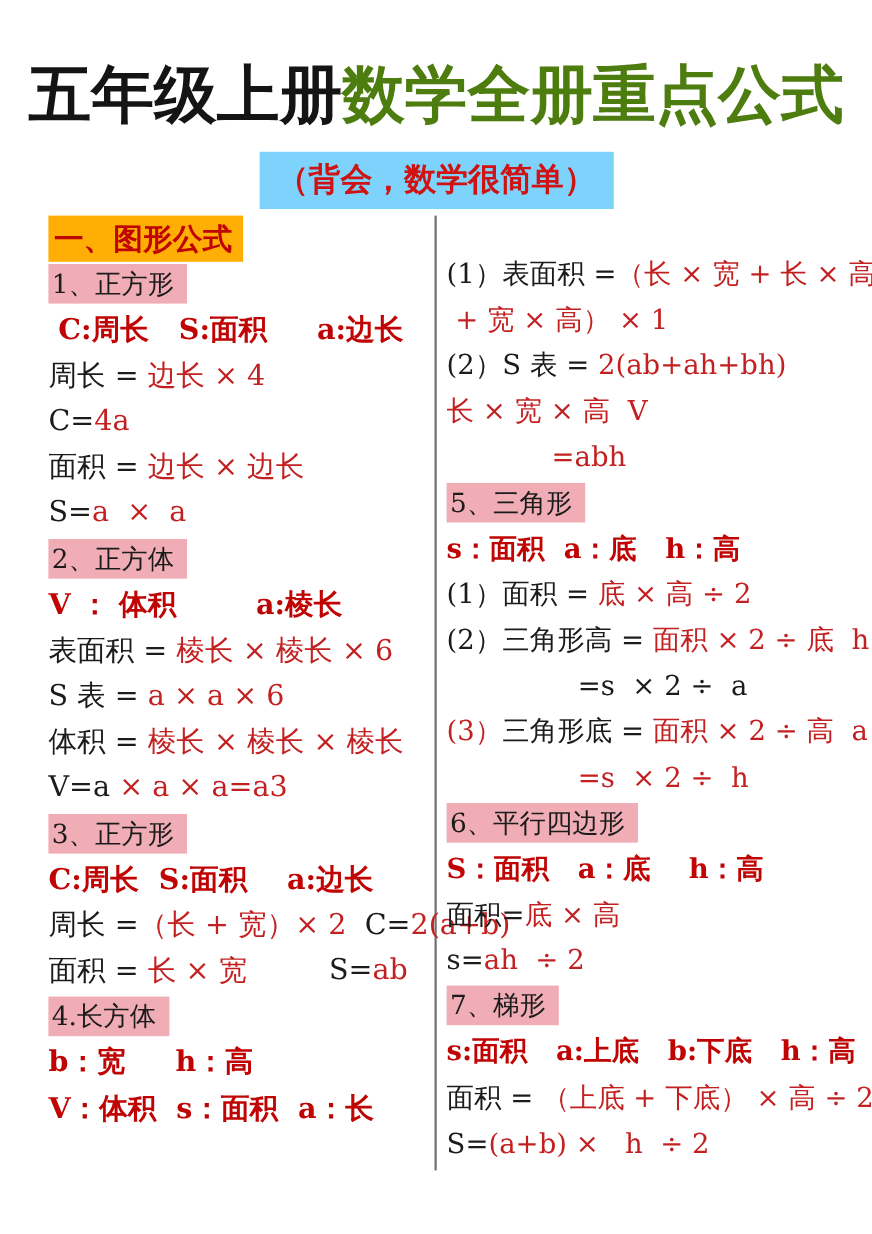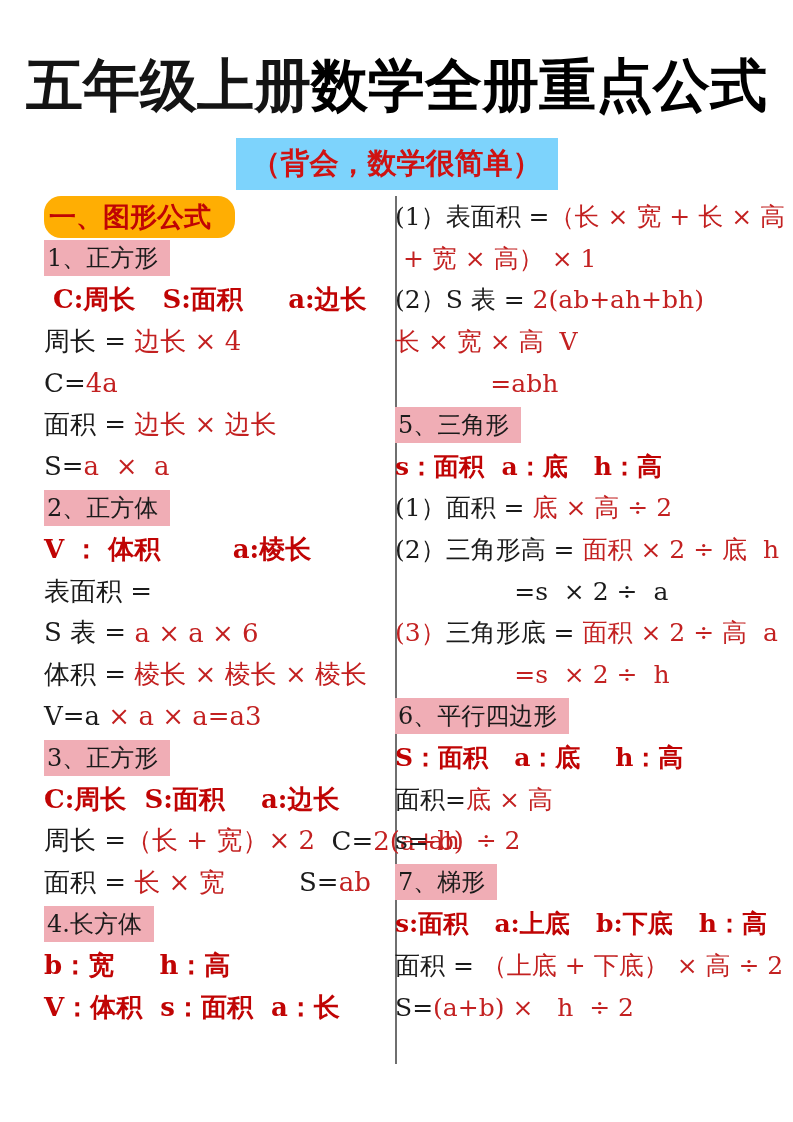--- a/index.html
+++ b/index.html
@@ -12,58 +12,57 @@
   }
   
   .title{
     position:absolute;left:0;top:48px;width:793px;
     text-align:center;
     font-size:57px;font-weight:900;
     letter-spacing:0px;
     white-space:nowrap;
   }
   .title .t-black{color:#141414;}
-  .title .t-red{color:#000000;margin-top:30px;}
+  .title .t-red{color:#4d7c0f;margin-top:30px;}
   .subtitle-wrap{
     position:absolute;left:0;top:138px;width:793px;
     text-align:center;
   }
   .subtitle{
     display:inline-block;
     background:#7dd3fc;
     color:#cf1212;
     font-weight:bold;
     font-size:29px;
     padding:6px 16px;
     white-space:pre;
   }
   
   .divider{
     position:absolute;left:395px;top:196px;
     width:2px;height:868px;background:#6f6f6f;
   }
   .col{position:absolute;top:196px;}
   .col-left{left:44px;width:348px;}
-  .col-right{left:395px;width:384px;}
+  .col-right{left:406px;width:384px;margin-top:32px;}
   .line{
     height:41.6px;
     display:flex;align-items:center;
     white-space:pre;
   }
   .col-left .line{font-size:26px;}
   .col-right .line{font-size:25px;}
   .line span{white-space:pre;}
   
   .section .hl{
     background:#ffae03;
     color:#c00404;
     font-weight:bold;
-    padding:3px 24px 3px 5px;
+    padding:3px 10px 3px 5px;
     font-size:27px;
-    border-radius:17px;
   }
   .heading .hl{
     background:#f0adb5;
     color:#1b1b1b;
     padding:2px 12px 2px 3px;
     font-size:24px;
   }
   .key{
     color:#c00404;
     font-weight:bold;
@@ -89,21 +88,21 @@
   <div class="col col-left">
       <div class="line section"><span class="hl">一、图形公式</span></div>
       <div class="line heading"><span class="hl">1、正方形</span></div>
       <div class="line key"><span> C:周长   S:面积     a:边长</span></div>
       <div class="line formula"><span class="c-black">周长 = </span><span class="c-red">边长 × 4</span></div>
       <div class="line formula"><span class="c-black">C=</span><span class="c-red">4a</span></div>
       <div class="line formula"><span class="c-black">面积 = </span><span class="c-red">边长 × 边长</span></div>
       <div class="line formula"><span class="c-black">S=</span><span class="c-red">a  ×  a</span></div>
       <div class="line heading"><span class="hl">2、正方体</span></div>
       <div class="line key"><span>V ： 体积        a:棱长</span></div>
-      <div class="line formula"><span class="c-black">表面积 = </span></div>
+      <div class="line formula"><span class="c-black">表面积 = </span><span class="c-red">棱长 × 棱长 × 6</span></div>
       <div class="line formula"><span class="c-black">S 表 = </span><span class="c-red">a × a × 6</span></div>
       <div class="line formula"><span class="c-black">体积 = </span><span class="c-red">棱长 × 棱长 × 棱长</span></div>
       <div class="line formula"><span class="c-black">V=a </span><span class="c-red">× a × a=a3</span></div>
       <div class="line heading"><span class="hl">3、正方形</span></div>
       <div class="line key"><span>C:周长  S:面积    a:边长</span></div>
       <div class="line formula"><span class="c-black">周长 =</span><span class="c-red">（长 + 宽）× 2</span><span class="c-black">  C=</span><span class="c-red">2(a+b)</span></div>
       <div class="line formula"><span class="c-black">面积 = </span><span class="c-red">长 × 宽</span><span class="c-black">         S=</span><span class="c-red">ab</span></div>
       <div class="line heading"><span class="hl">4.长方体</span></div>
       <div class="line key"><span>b：宽     h：高</span></div>
       <div class="line key"><span>V：体积  s：面积  a：长</span></div>

